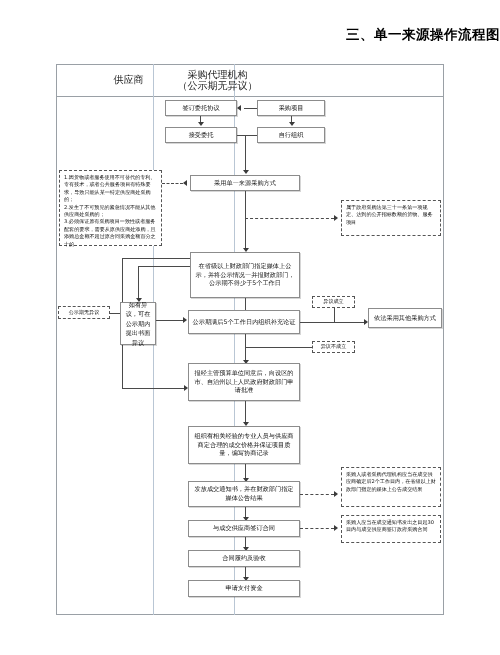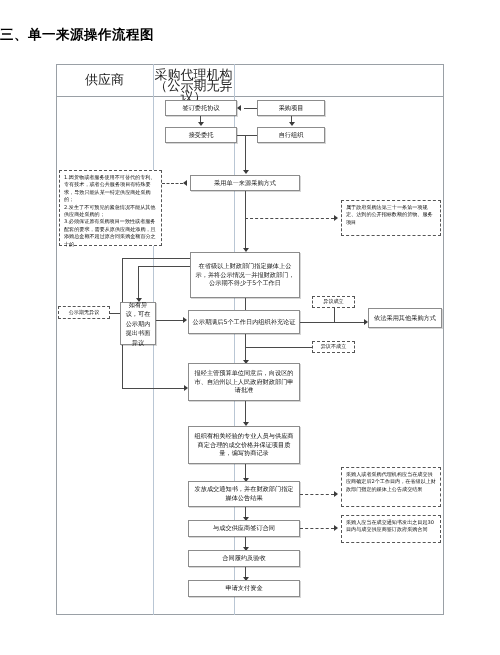--- a/index.html
+++ b/index.html
@@ -7,21 +7,21 @@
     width:500px;height:655px;
     font-family:"DejaVu Sans","Liberation Sans",sans-serif;
     color:#1a1a1a;
     -webkit-font-smoothing:antialiased;
     overflow:hidden;
   }
   #page{position:relative;width:500px;height:655px;}
 
   .title{
     position:absolute;left:0;top:26px;width:500px;
-    text-align:left;
+    text-align:right;
     font-family:"DejaVu Serif","Liberation Serif",serif;
     font-weight:bold;font-size:13.5px;letter-spacing:.5px;
     color:#000;
   }
 
   
   .frame{
     position:absolute;left:56px;top:64px;
     width:388px;height:551px;
     border:1px solid #9aa0a6;
@@ -34,22 +34,23 @@
   }
   .col-rule{
     position:absolute;top:64px;height:551px;width:0;
     border-left:1px solid #b9c6d4;
   }
   .col-rule.c1{left:153px;}
   .col-rule.c2{left:234px;}
 
   .col-head{
     position:absolute;top:69px;
-    text-align:center;font-size:13px;line-height:11px;
+    text-align:center;font-size:10px;line-height:11px;
     color:#222;
+    margin-left:24px;
   }
   .col-head.h1{left:56px;width:97px;top:74px;}
   .col-head.h2{left:153px;width:81px;}
   .col-head.h3{left:234px;width:210px;top:74px;}
 
   
   .box{
     position:absolute;box-sizing:border-box;
     border:1px solid #8c8c8c;
     background:#fff;

